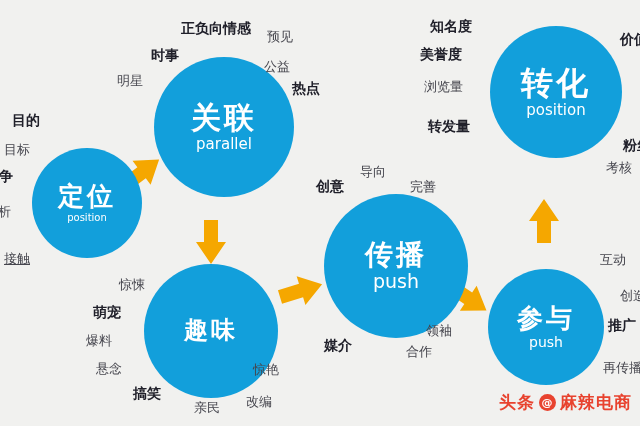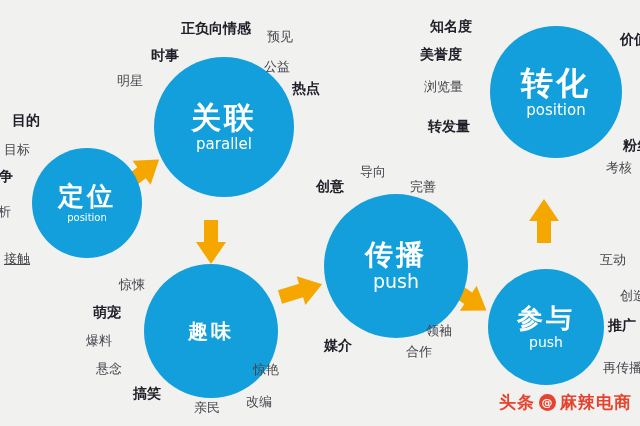--- a/index.html
+++ b/index.html
@@ -49,21 +49,21 @@
     <div class="zh" style="font-size:26px;">定位</div>
     <div class="en" style="font-size:10px;">position</div>
   </div>
 
   <div class="node" style="left:154px;top:57px;width:140px;height:140px;">
     <div class="zh" style="font-size:30px;">关联</div>
     <div class="en" style="font-size:15px;">parallel</div>
   </div>
 
   <div class="node" style="left:144px;top:264px;width:134px;height:134px;">
-    <div class="zh" style="font-size:20px;">趣味</div>
+    <div class="zh" style="font-size:24px;">趣味</div>
   </div>
 
   <div class="node" style="left:324px;top:194px;width:144px;height:144px;">
     <div class="zh" style="font-size:28px;">传播</div>
     <div class="en" style="font-size:19px;">push</div>
   </div>
 
   <div class="node" style="left:488px;top:269px;width:116px;height:116px;">
     <div class="zh" style="font-size:26px;">参与</div>
     <div class="en" style="font-size:14px;">push</div>

